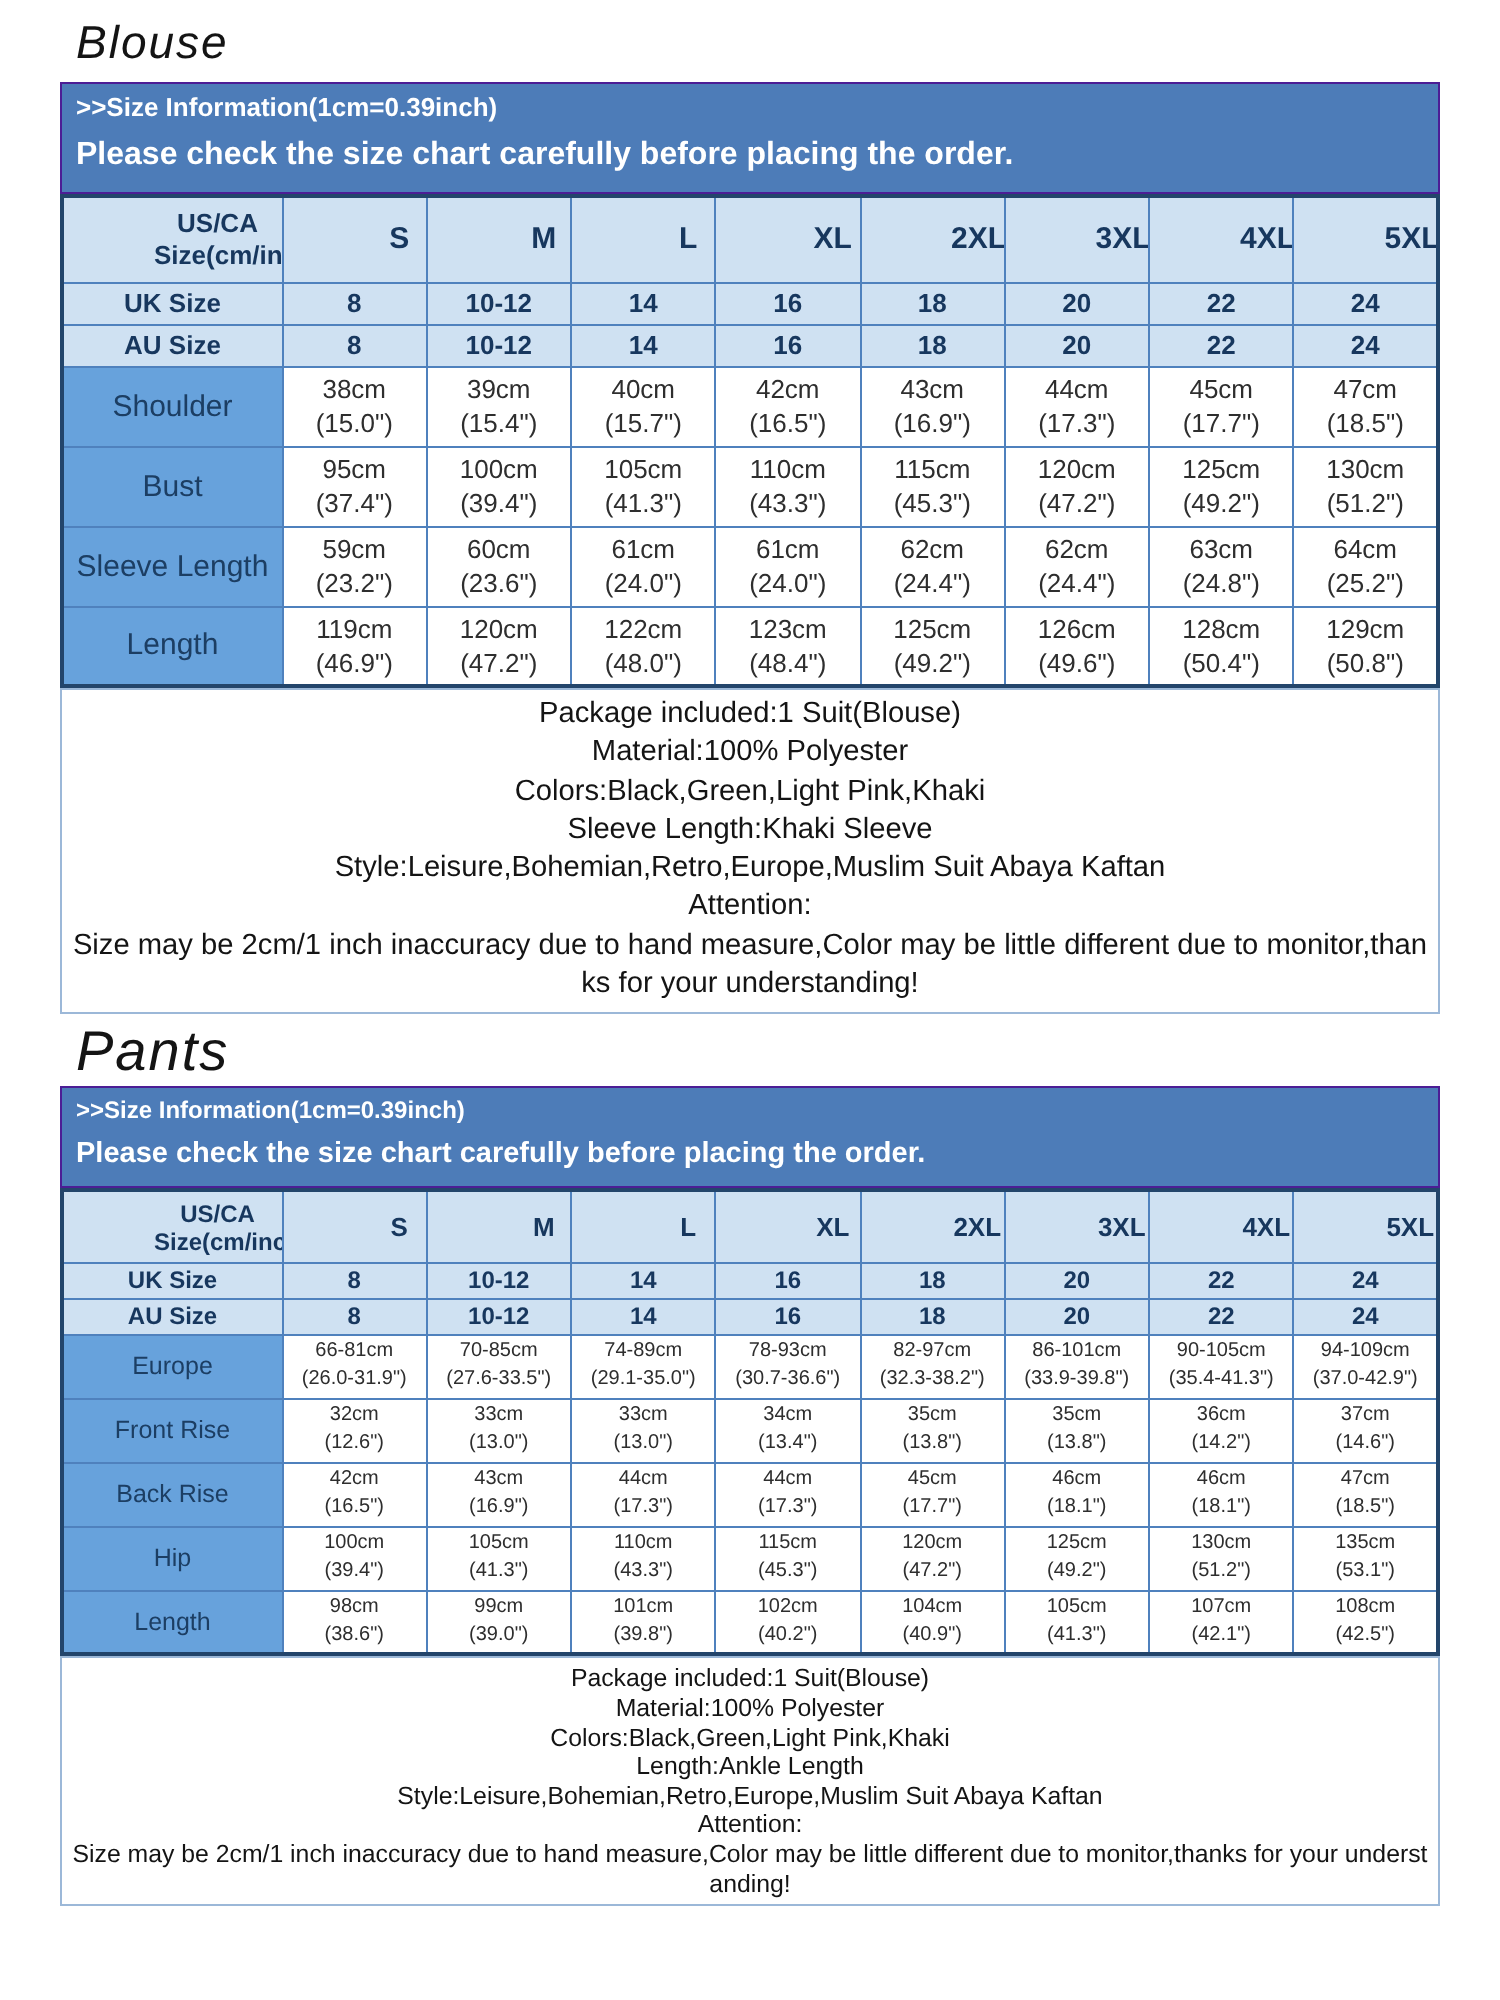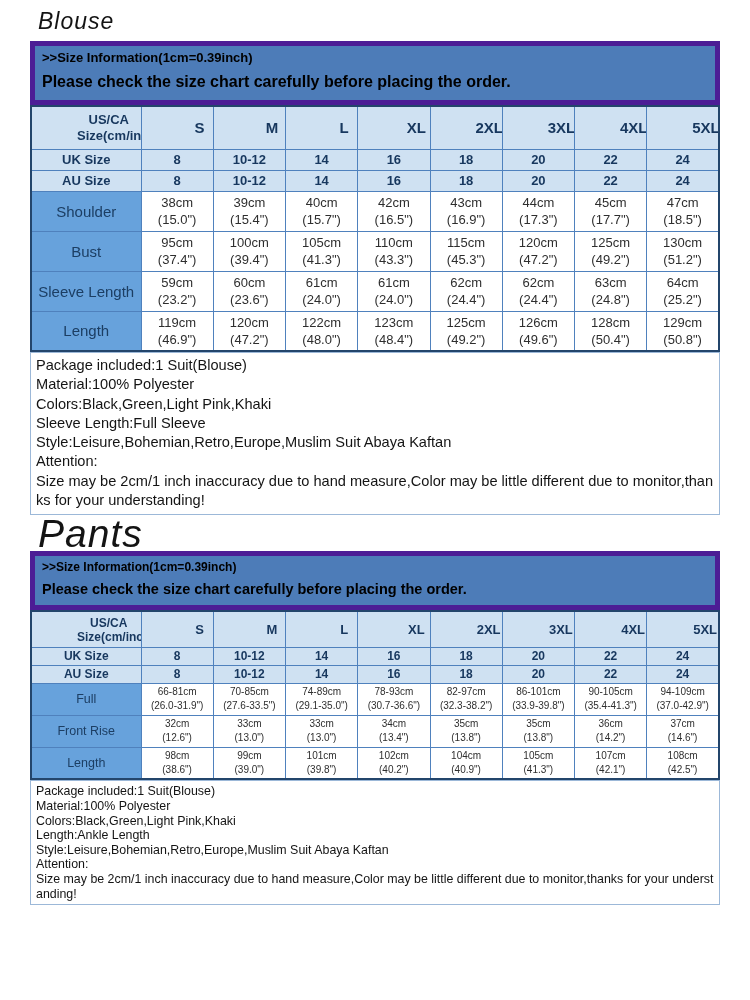--- a/index.html
+++ b/index.html
@@ -11,22 +11,22 @@
   }
   .page { padding:1px 30px 0 30px; }
 
   .section-title {
     font-style:italic; font-weight:normal; font-size:23px; line-height:40px;
     color:#141414; padding-left:8px; letter-spacing:1px;
   }
 
   .banner {
     background:var(--banner_bg,#4d7cb8);
-    border:5px solid #4c1d95;
-    color:#000000; padding:4px 7px 9px 7px;
+    border:1px solid #4c1d95;
+    color:#ffffff; padding:4px 7px 9px 7px;
   }
   .banner-line1 { font-size:13px; font-weight:bold; }
   .banner-line2 { font-size:16px; font-weight:bold; margin-top:8px; }
 
   .size-table {
     width:100%; border-collapse:collapse; table-layout:fixed;
     border:2px solid var(--outer_border,#23456b);
   }
   .size-table th, .size-table td {
     border:1px solid var(--border,#4f81bd);
@@ -49,25 +49,25 @@
   }
   .data-row td {
     height:40px; background:#ffffff; color:#2e2e2e;
     font-size:13px; line-height:17px;
   }
 
   .details {
     border:1px solid var(--details_border,#9cb8d8);
     padding:3px 5px 4px 5px;
     font-size:14.6px; line-height:19.3px; color:#141414;
-    word-wrap:break-word; word-break:break-all;
+    word-wrap:break-word; word-break:break-all;text-align:center;
   }
 
   
-  .compact .section-title { font-size:39px; line-height:34px; padding-top:2px; }
+  .compact .section-title { font-size:28px; line-height:34px; padding-top:2px; }
   .compact .banner { padding:4px 7px 8px 7px; }
   .compact .banner-line1 { font-size:12px; }
   .compact .banner-line2 { font-size:14.5px; margin-top:7px; }
   .compact .head-row th { height:36px; font-size:13px; }
   .compact th.corner { font-size:12px; line-height:14px; }
   .compact .conv-row th, .compact .conv-row td { height:18px; font-size:12px; }
   .compact .data-row .row-head { font-size:12.5px; }
   .compact .data-row td { height:32px; font-size:10px; line-height:14px; }
   .compact .details { font-size:12.4px; line-height:14.6px; padding:3px 5px; }
 </style>
@@ -164,21 +164,21 @@
             <td>126cm<br>(49.6")</td>
             <td>128cm<br>(50.4")</td>
             <td>129cm<br>(50.8")</td>
           </tr>
         </tbody>
       </table>
     <div class="details">
         <div class="detail-line">Package included:1 Suit(Blouse)</div>
         <div class="detail-line">Material:100% Polyester</div>
         <div class="detail-line">Colors:Black,Green,Light Pink,Khaki</div>
-        <div class="detail-line">Sleeve Length:Full Sleeve</div>
+        <div class="detail-line">Sleeve Length:Khaki Sleeve</div>
         <div class="detail-line">Style:Leisure,Bohemian,Retro,Europe,Muslim Suit Abaya Kaftan</div>
         <div class="detail-line">Attention:</div>
         <div class="detail-line">Size may be 2cm/1 inch inaccuracy due to hand measure,Color may be little different due to monitor,thanks for your understanding!</div>
       </div>
   </section>
 
   <section class="product-section compact">
     <h1 class="section-title">Pants</h1>
     <div class="banner">
       <div class="banner-line1">&gt;&gt;Size Information(1cm=0.39inch)</div>
@@ -217,40 +217,62 @@
             <td>8</td>
             <td>10-12</td>
             <td>14</td>
             <td>16</td>
             <td>18</td>
             <td>20</td>
             <td>22</td>
             <td>24</td>
           </tr>
           <tr class="data-row">
-            <th class="row-head">Full</th>
+            <th class="row-head">Europe</th>
             <td>66-81cm<br>(26.0-31.9")</td>
             <td>70-85cm<br>(27.6-33.5")</td>
             <td>74-89cm<br>(29.1-35.0")</td>
             <td>78-93cm<br>(30.7-36.6")</td>
             <td>82-97cm<br>(32.3-38.2")</td>
             <td>86-101cm<br>(33.9-39.8")</td>
             <td>90-105cm<br>(35.4-41.3")</td>
             <td>94-109cm<br>(37.0-42.9")</td>
           </tr>
           <tr class="data-row">
             <th class="row-head">Front Rise</th>
             <td>32cm<br>(12.6")</td>
             <td>33cm<br>(13.0")</td>
             <td>33cm<br>(13.0")</td>
             <td>34cm<br>(13.4")</td>
             <td>35cm<br>(13.8")</td>
             <td>35cm<br>(13.8")</td>
             <td>36cm<br>(14.2")</td>
             <td>37cm<br>(14.6")</td>
+          </tr>
+          <tr class="data-row">
+            <th class="row-head">Back Rise</th>
+            <td>42cm<br>(16.5")</td>
+            <td>43cm<br>(16.9")</td>
+            <td>44cm<br>(17.3")</td>
+            <td>44cm<br>(17.3")</td>
+            <td>45cm<br>(17.7")</td>
+            <td>46cm<br>(18.1")</td>
+            <td>46cm<br>(18.1")</td>
+            <td>47cm<br>(18.5")</td>
+          </tr>
+          <tr class="data-row">
+            <th class="row-head">Hip</th>
+            <td>100cm<br>(39.4")</td>
+            <td>105cm<br>(41.3")</td>
+            <td>110cm<br>(43.3")</td>
+            <td>115cm<br>(45.3")</td>
+            <td>120cm<br>(47.2")</td>
+            <td>125cm<br>(49.2")</td>
+            <td>130cm<br>(51.2")</td>
+            <td>135cm<br>(53.1")</td>
           </tr>
           <tr class="data-row">
             <th class="row-head">Length</th>
             <td>98cm<br>(38.6")</td>
             <td>99cm<br>(39.0")</td>
             <td>101cm<br>(39.8")</td>
             <td>102cm<br>(40.2")</td>
             <td>104cm<br>(40.9")</td>
             <td>105cm<br>(41.3")</td>
             <td>107cm<br>(42.1")</td>

